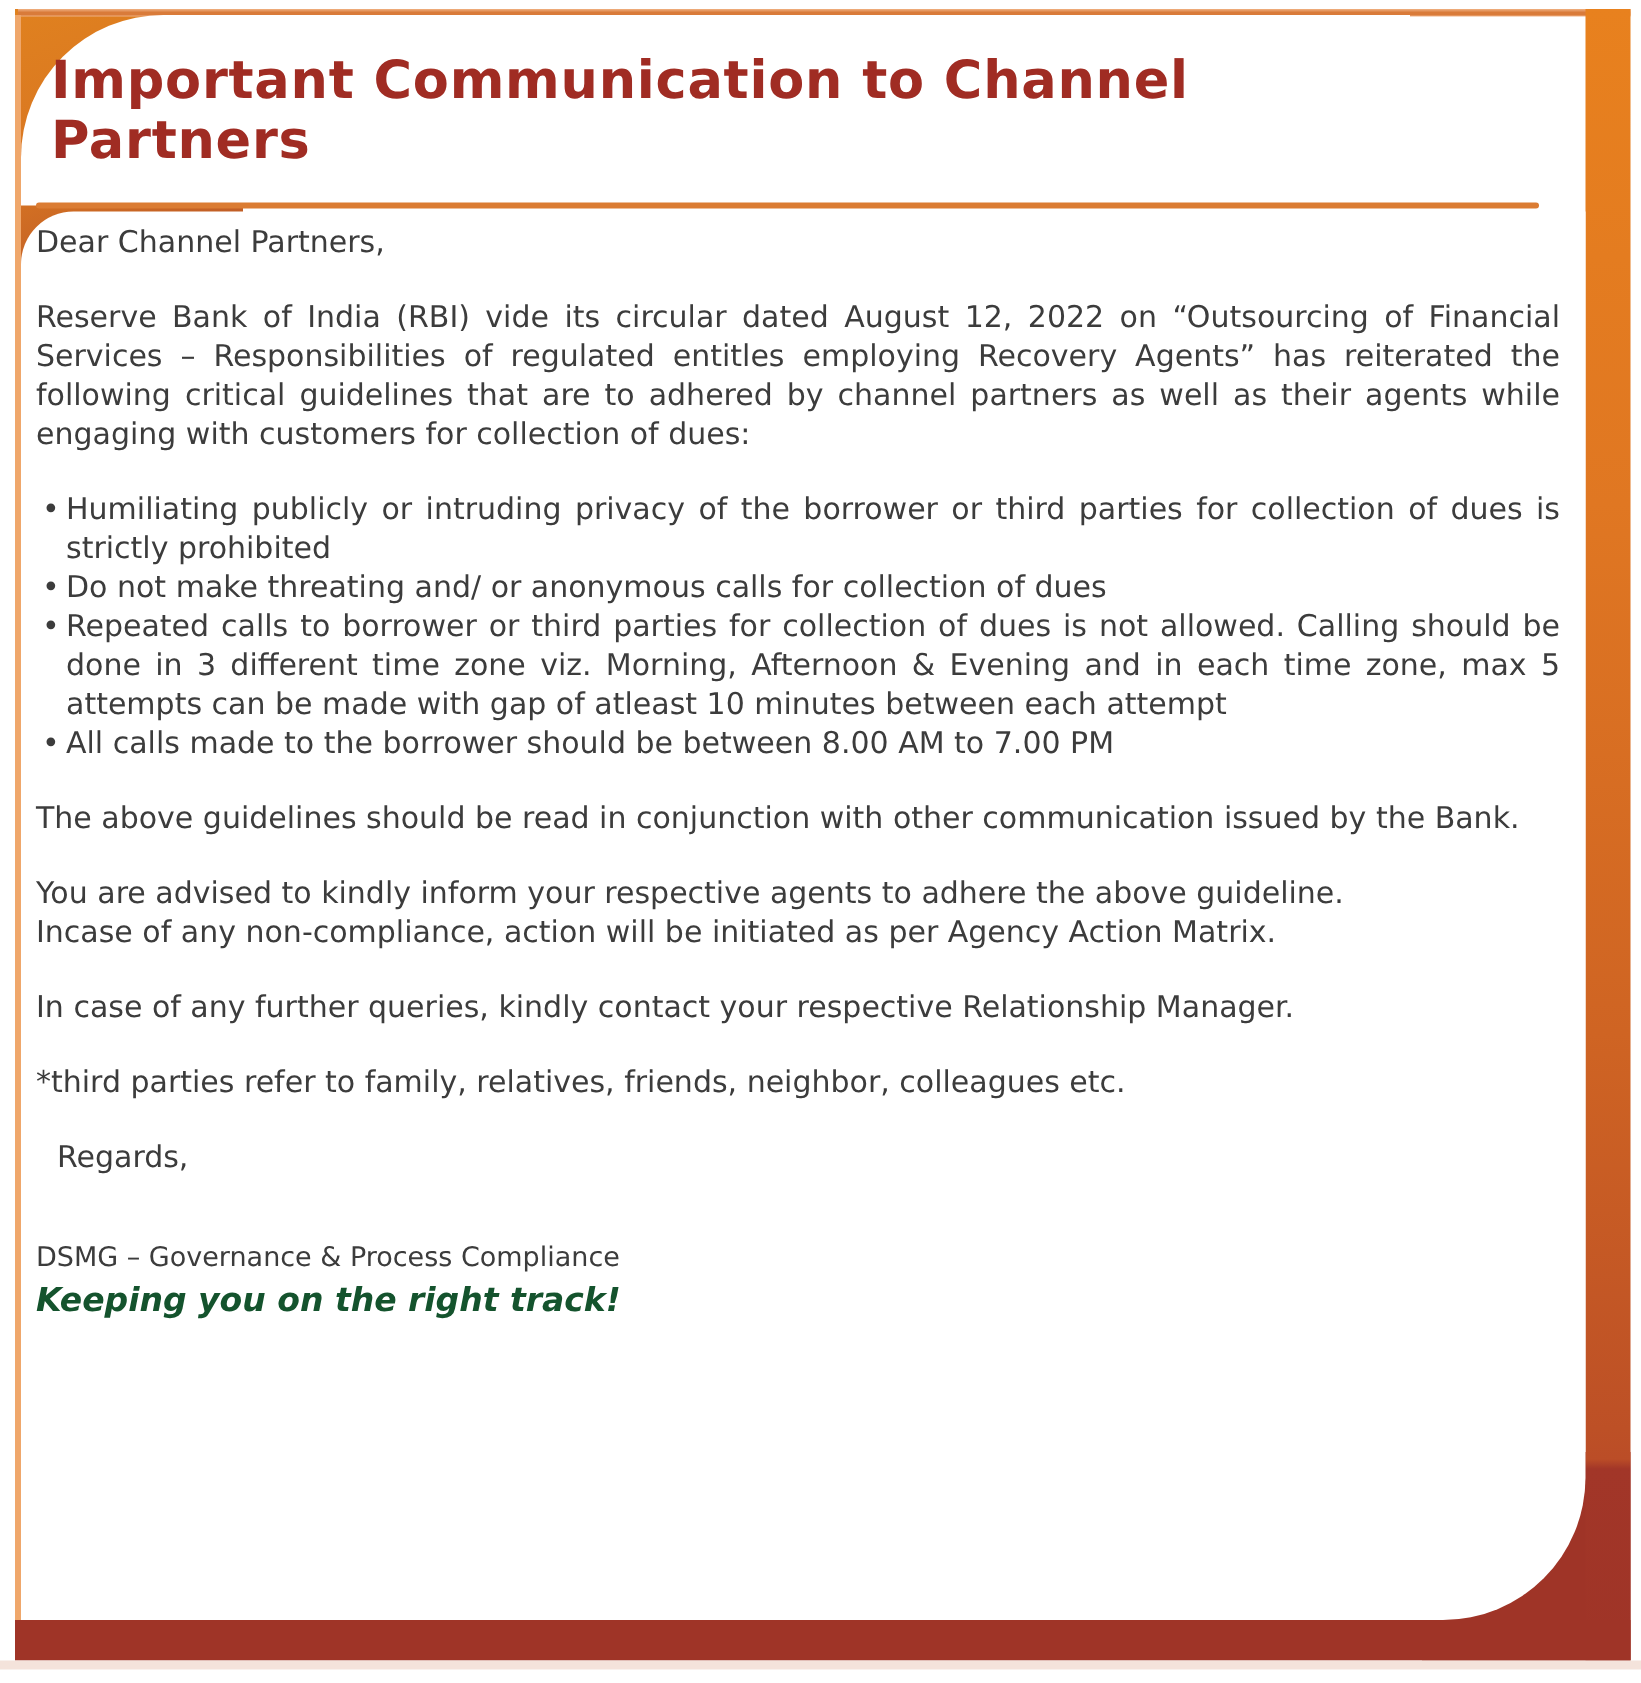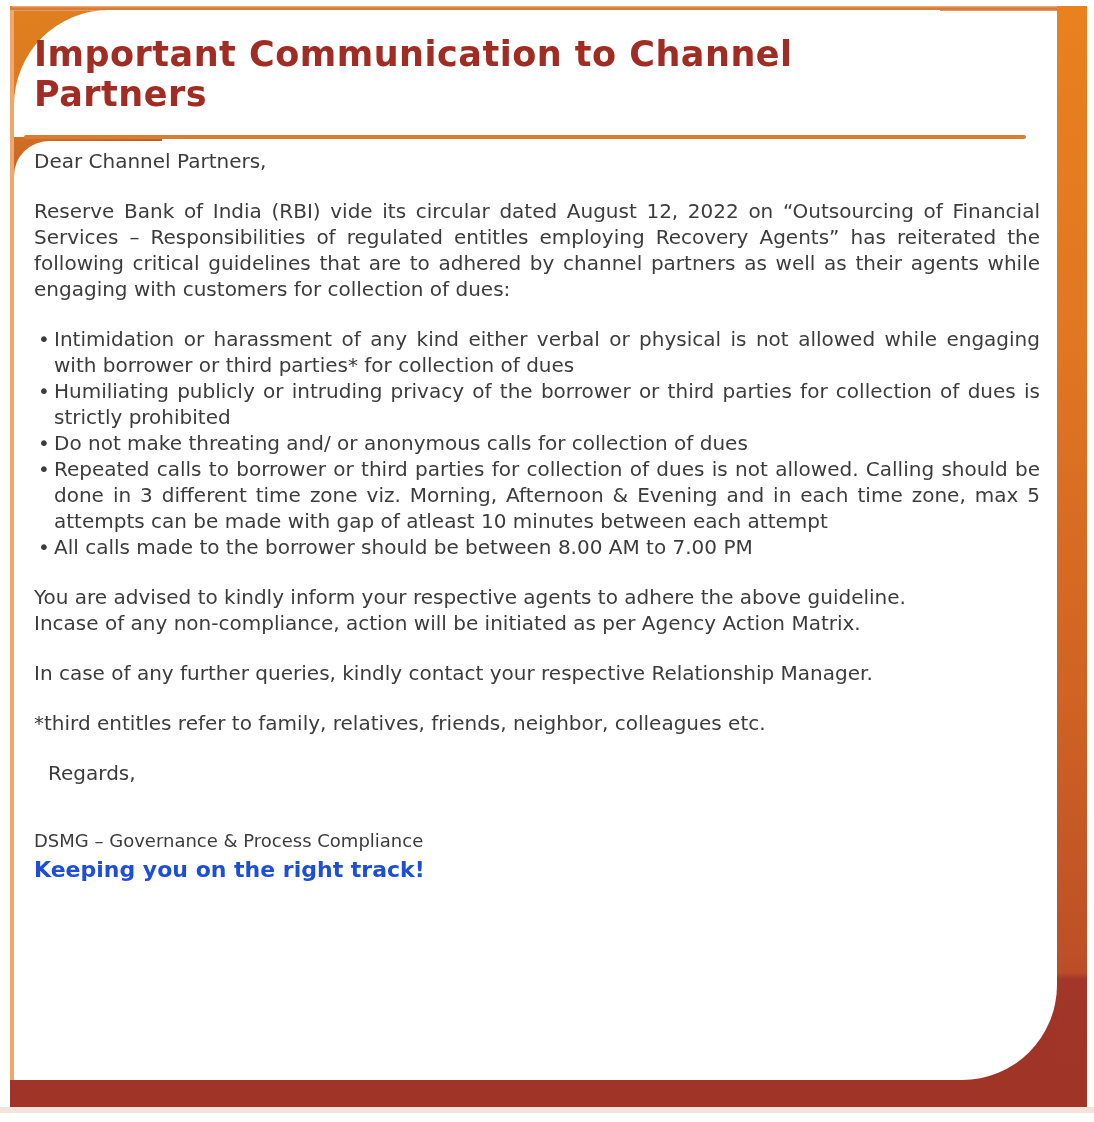--- a/index.html
+++ b/index.html
@@ -45,21 +45,21 @@
     display:flex; align-items:center; justify-content:flex-end;
   }
   .divider {
     position:absolute; left:24px; top:135px; width:1002px; height:4px;
     border-radius:3px; background:#db7c33;
   }
   .body-panel {
     position:absolute; left:14px; top:141px; width:1043px; height:939px;
     background:#ffffff;
     border-top-left-radius:35px; border-bottom-right-radius:95px;
-    padding:7px 17px 0 20px;
+    padding:7px 17px 0 10px;
     color:#3c3c3c; font-size:20px; line-height:26px;
   }
   
   .title {
     font-size:35px; font-weight:bold; color:#a02c23; letter-spacing:0.5px;
     padding-left:20px;
   }
   .greeting { margin-top:0; }
   .para { margin-top:24px; }
   .justify { text-align:justify; }
@@ -67,22 +67,22 @@
   ul.guidelines li {
     position:relative; padding-left:20px; text-align:justify;
   }
   ul.guidelines li::before {
     content:"•"; position:absolute; left:4px; top:0; color:#3c3c3c;
   }
   .line { display:block; }
   .regards { margin-top:24px; padding-left:14px; }
   .signature { margin-top:42px; font-size:18px; }
   .tagline {
-    margin-top:3px; font-size:22px; font-weight:bold; 
-    color:#1d4ed8;
+    margin-top:3px; font-size:22px; font-weight:bold; font-style:italic;
+    color:#14532d;
   }
 </style>
 </head>
 <body>
 
 <div class="page">
 
   <div class="corner-blob"></div>
   <div class="maroon-corner"></div>
   <div class="top-line"></div>
@@ -95,36 +95,36 @@
     <h1 class="title">Important Communication to Channel Partners</h1>
   </div>
   <div class="divider"></div>
 
   <div class="body-panel">
     <p class="greeting">Dear Channel Partners,</p>
 
     <p class="para justify">Reserve Bank of India (RBI) vide its circular dated August 12, 2022 on “Outsourcing of Financial Services – Responsibilities of regulated entitles employing Recovery Agents” has reiterated the following critical guidelines that are to adhered by channel partners as well as their agents while engaging with customers for collection of dues:</p>
 
     <ul class="guidelines">
-      <li>Intimidation or harassment of any kind either verbal or physical is not allowed while engaging with borrower or third parties* for collection of dues</li>
       <li>Humiliating publicly or intruding privacy of the borrower or third parties for collection of dues is strictly prohibited</li>
       <li>Do not make threating and/ or anonymous calls for collection of dues</li>
       <li>Repeated calls to borrower or third parties for collection of dues is not allowed. Calling should be done in 3 different time zone viz. Morning, Afternoon &amp; Evening and in each time zone, max 5 attempts can be made with gap of atleast 10 minutes between each attempt</li>
       <li>All calls made to the borrower should be between 8.00 AM to 7.00 PM</li>
     </ul>
 
+    <p class="para justify">The above guidelines should be read in conjunction with other communication issued by the Bank.</p>
 
     <p class="para">
       <span class="line">You are advised to kindly inform your respective agents to adhere the above guideline.</span>
       <span class="line">Incase of any non-compliance, action will be initiated as per Agency Action Matrix.</span>
     </p>
 
     <p class="para">In case of any further queries, kindly contact your respective Relationship Manager.</p>
 
-    <p class="para">*third entitles refer to family, relatives, friends, neighbor, colleagues etc.</p>
+    <p class="para">*third parties refer to family, relatives, friends, neighbor, colleagues etc.</p>
 
     <p class="regards">Regards,</p>
 
     <p class="signature">DSMG – Governance &amp; Process Compliance</p>
     <p class="tagline">Keeping you on the right track!</p>
   </div>
 
 </div>
 
 </body></html>

